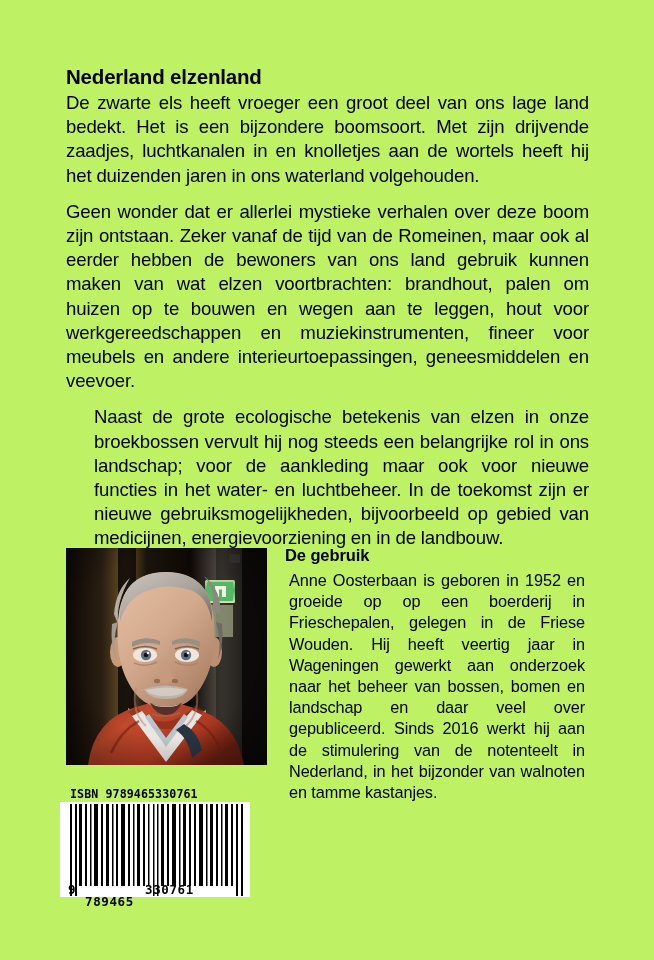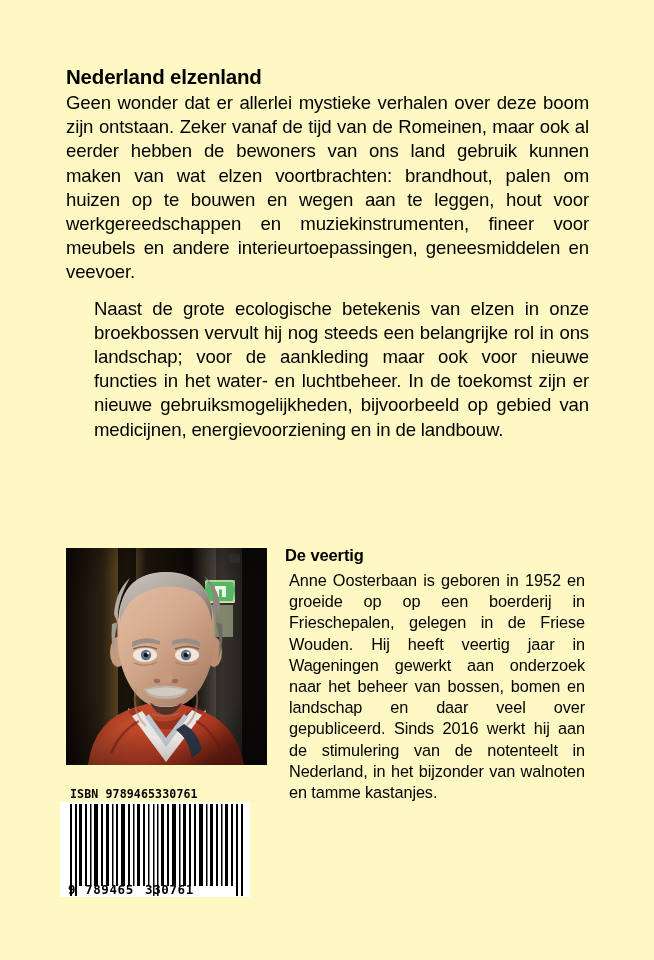--- a/index.html
+++ b/index.html
@@ -13,21 +13,21 @@
     position: relative;
     overflow: hidden;
     font-family: "Liberation Sans", sans-serif;
     color: #000000;
     -webkit-font-smoothing: antialiased;
   }
 
   .page {
     position: absolute;
     inset: 0;
-    background: #fef9c3;
+    background: #bef264;
   }
 
   
   .blurb {
     position: absolute;
     left: 66px;
     top: 64px;
     width: 523px;
   }
 
@@ -123,30 +123,31 @@
     left: 0;
     top: 96px;
     width: 190px;
     font-family: "DejaVu Sans Mono", monospace;
     font-size: 12.5px;
     font-weight: bold;
     letter-spacing: 0.6px;
     white-space: nowrap;
   }
   .bd-lead   { position: absolute; left: 8px;  top: 0; }
-  .bd-left   { position: absolute; left: 25px; top: 0; }
+  .bd-left   { position: absolute; left: 25px; top: 12px; }
   .bd-right  { position: absolute; left: 85px; top: 0; }
 </style>
 </head>
 <body>
 
 <div class="page">
 
   <div class="blurb">
     <h1 class="blurb-title">Nederland elzenland</h1>
+    <p class="blurb-para">De zwarte els heeft vroeger een groot deel van ons lage land bedekt. Het is een bijzondere boomsoort. Met zijn drijvende zaadjes, luchtkanalen in en knolletjes aan de wortels heeft hij het duizenden jaren in ons waterland volgehouden.</p>
     <p class="blurb-para">Geen wonder dat er allerlei mystieke verhalen over deze boom zijn ontstaan. Zeker vanaf de tijd van de Romeinen, maar ook al eerder hebben de bewoners van ons land gebruik kunnen maken van wat elzen voortbrachten: brandhout, palen om huizen op te bouwen en wegen aan te leggen, hout voor werkgereedschappen en muziekinstrumenten, fineer voor meubels en andere interieurtoepassingen, geneesmiddelen en veevoer.</p>
     <p class="blurb-para">Naast de grote ecologische betekenis van elzen in onze broekbossen vervult hij nog steeds een belangrijke rol in ons landschap; voor de aankleding maar ook voor nieuwe functies in het water- en luchtbeheer. In de toekomst zijn er nieuwe gebruiksmogelijkheden, bijvoorbeeld op gebied van medicijnen, energievoorziening en in de landbouw.</p>
   </div>
 
   <div class="author-block">
 
     <div class="author-photo">
       <svg width="201" height="217" viewBox="0 0 201 217" xmlns="http://www.w3.org/2000/svg">
         <defs>
           <linearGradient id="bgWall" x1="0" y1="0" x2="1" y2="0">
@@ -251,21 +252,21 @@
 
         <path d="M70 140 q-5 24 10 38" stroke="#b98a6e" stroke-width="2" fill="none" opacity="0.55"></path>
         <path d="M130 140 q5 24 -10 38" stroke="#a5785e" stroke-width="2" fill="none" opacity="0.55"></path>
         <path d="M84 178 q16 9 32 0 q-12 9 -32 0 z" fill="#b88a6d" opacity="0.5"></path>
 
         <rect x="0" y="0" width="201" height="217" fill="url(#vign)"></rect>
       </svg>
     </div>
 
     <div class="author-text">
-      <h2 class="author-heading">De veertig</h2>
+      <h2 class="author-heading">De gebruik</h2>
       <p class="author-bio">Anne Oosterbaan is geboren in 1952 en groeide op op een boerderij in Frieschepalen, gelegen in de Friese Wouden. Hij heeft veertig jaar in Wageningen gewerkt aan onderzoek naar het beheer van bossen, bomen en landschap en daar veel over gepubliceerd. Sinds 2016 werkt hij aan de stimulering van de notenteelt in Nederland, in het bijzonder van walnoten en tamme kastanjes.</p>
     </div>
 
   </div>
 
   <div class="barcode-area">
 
     <div class="isbn-caption">ISBN 9789465330761</div>
 
     <svg class="barcode-svg" width="190" height="95" viewBox="0 0 190 95" xmlns="http://www.w3.org/2000/svg">

